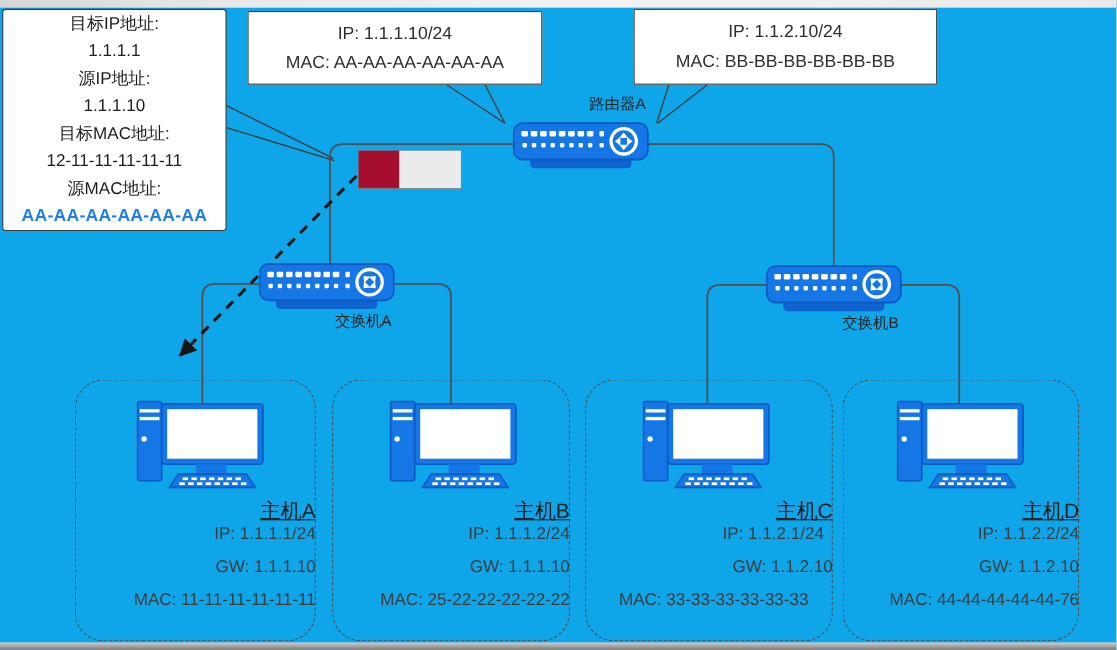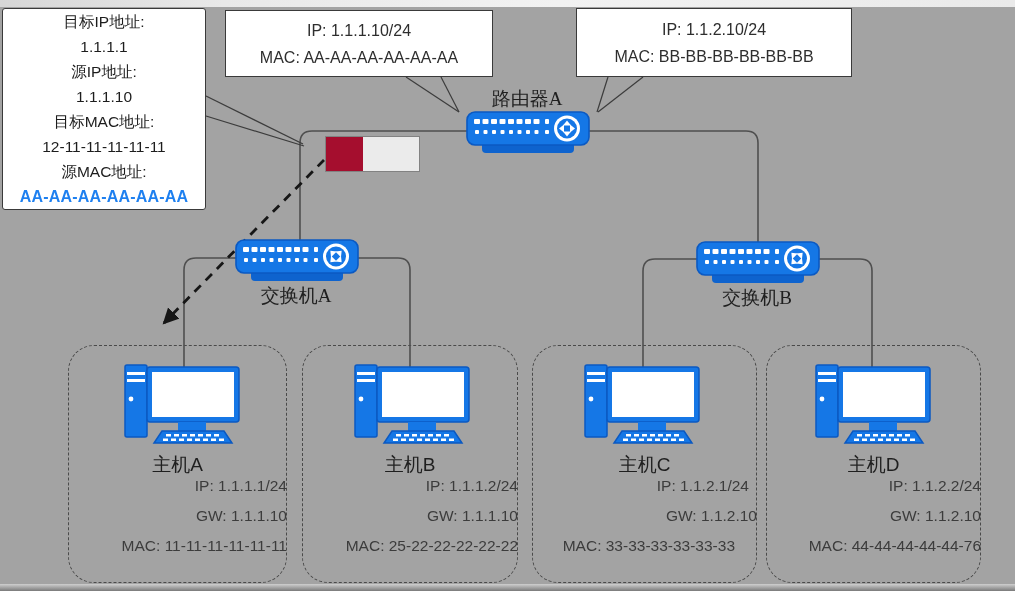--- a/index.html
+++ b/index.html
@@ -1,16 +1,16 @@
 <!DOCTYPE html>
 <html><head>
 <meta charset="utf-8">
 <style>
   html,body{margin:0;padding:0;background:#fff;}
-  .stage{position:relative;width:1015px;height:591px;background:#a3a3a3;overflow:hidden;
+  .stage{position:relative;width:1015px;height:591px;background:#0ea5e9;overflow:hidden;
          font-family:"Liberation Sans","DejaVu Sans",sans-serif;color:#262626;}
   .abs{position:absolute;}
 
   
   .top-strip{left:0;top:0;width:1015px;height:7px;
              background:linear-gradient(90deg,#d6d6d6 0%,#e9e9e9 22%,#f2f2f2 55%,#eaeaea 100%);}
   .bottom-bar{left:0;top:584px;width:1015px;height:7px;
               background:linear-gradient(180deg,#cfcfcf,#7a7a7a);}
 
   
@@ -26,22 +26,22 @@
   
   .packet{left:325px;top:136px;width:95px;height:36px;border:1.5px solid #828282;
           box-sizing:border-box;display:flex;}
   .packet-red{width:37px;height:100%;background:#A50E2E;}
   .packet-gray{flex:1;height:100%;background:#EBEBEB;}
 
   
   .host-box{border:1.6px dashed #4a4a4a;border-radius:26px;box-sizing:border-box;}
 
   
-  .dev-label{font-size:19px;color:#1f1f1f;text-align:center;white-space:nowrap;font-family:Liberation Serif, serif;}
-  .host-name{font-size:19px;color:#1f1f1f;text-align:center;white-space:nowrap;}
+  .dev-label{font-size:14px;color:#1f1f1f;text-align:right;white-space:nowrap;}
+  .host-name{font-size:19px;color:#1f1f1f;text-align:right;white-space:nowrap;text-decoration:underline;}
   .host-line{font-size:15.5px;color:#3c3c3c;text-align:right;white-space:nowrap;}
 
   svg{display:block;}
   .lines-layer{left:0;top:0;pointer-events:none;}
 </style>
 </head>
 <body>
 
 <div class="stage">
 

